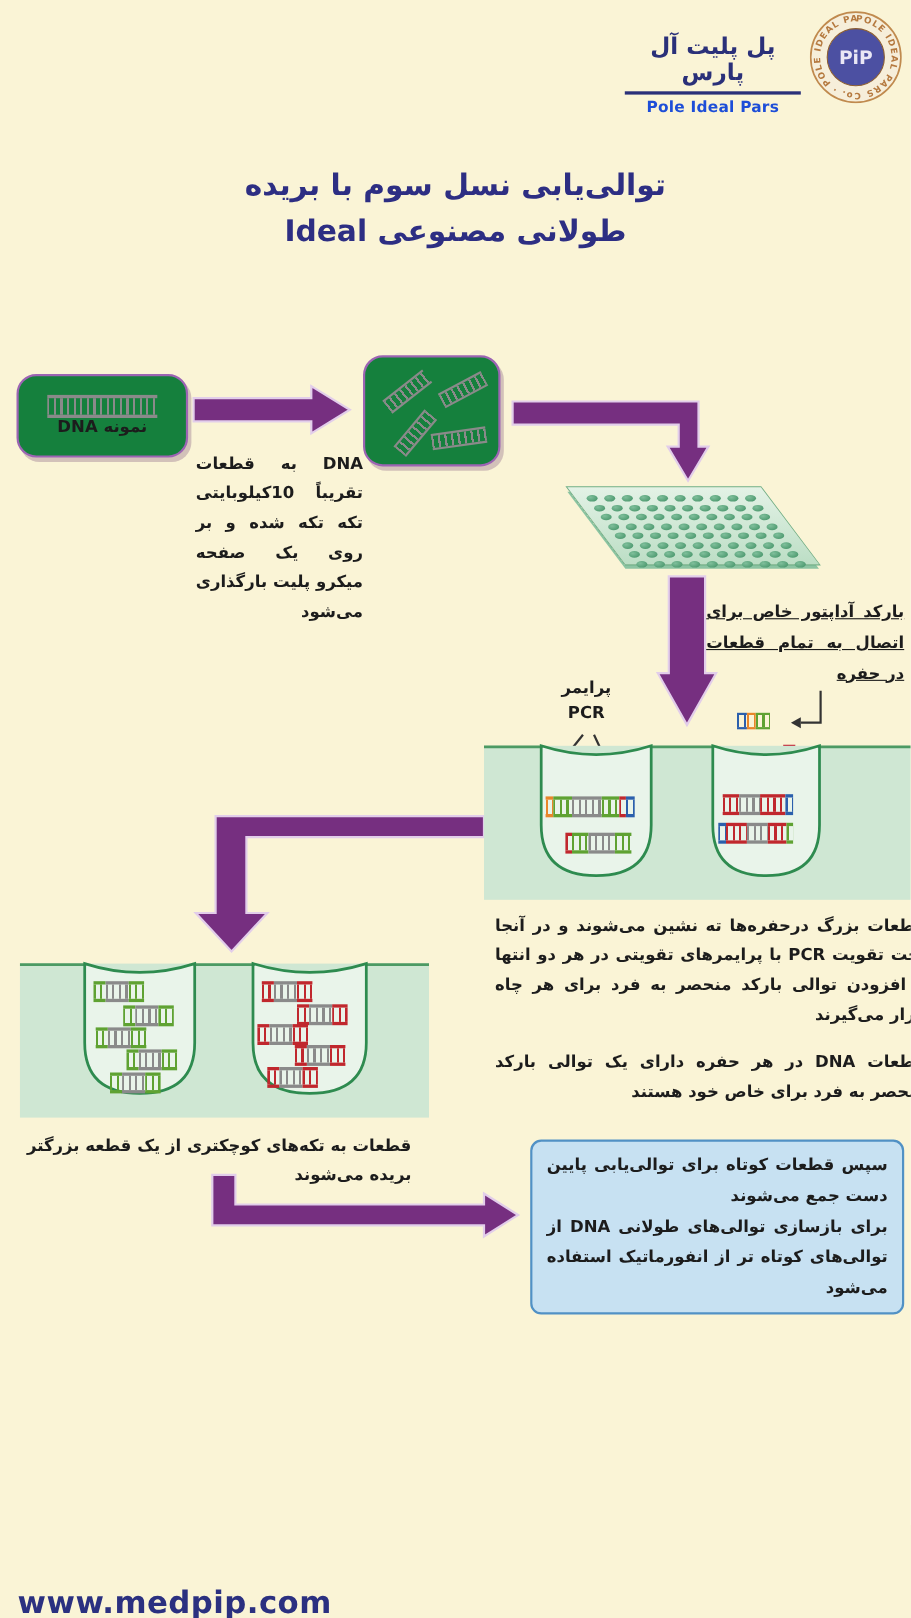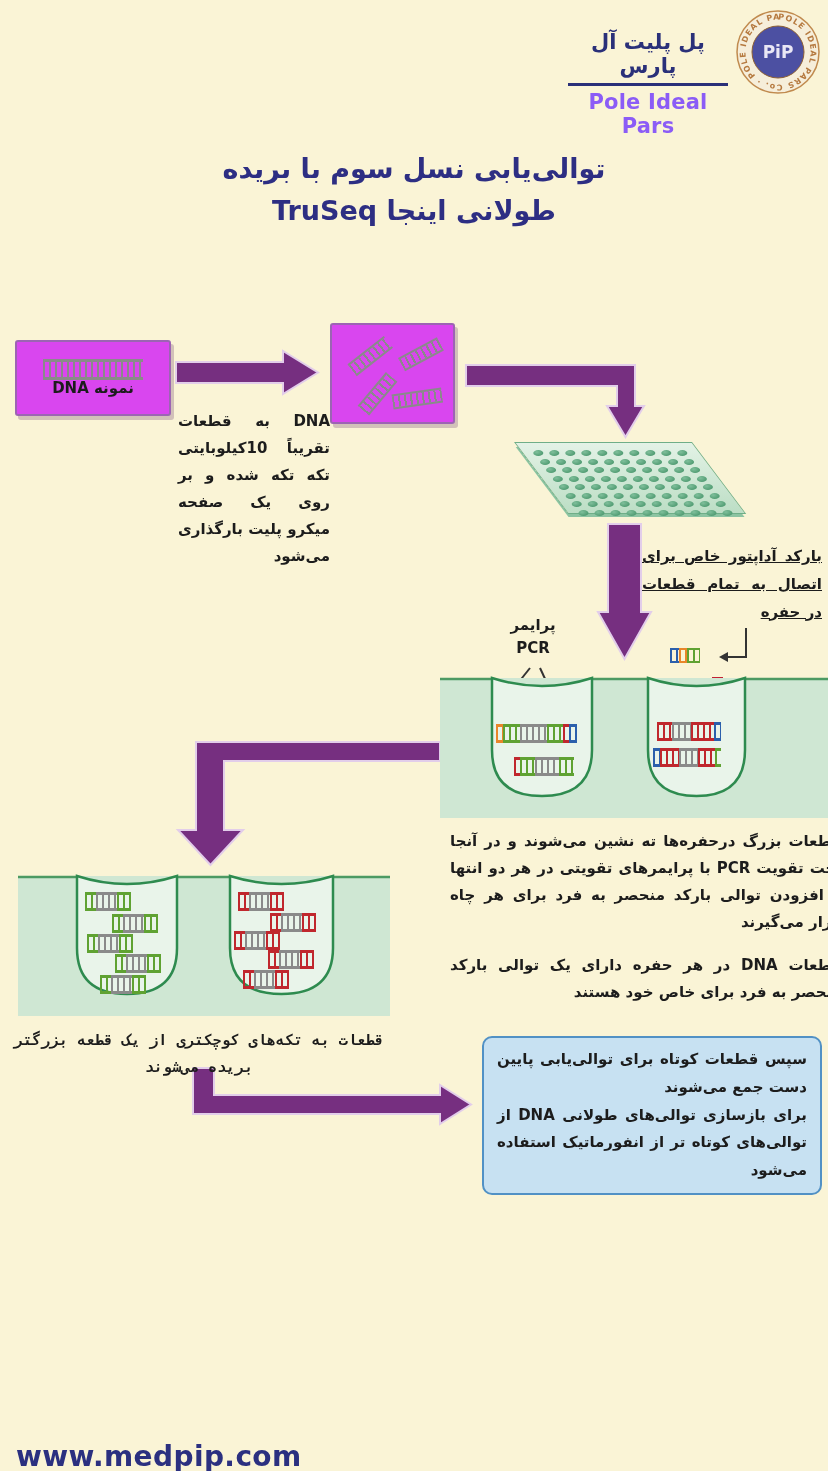--- a/index.html
+++ b/index.html
@@ -4,29 +4,29 @@
 <style>
   html,body{margin:0;padding:0;}
   .page{position:relative;width:828px;height:1471px;background:#FAF4D6;overflow:hidden;
         font-family:"DejaVu Sans",sans-serif;}
   .overlay{position:absolute;left:0;top:0;pointer-events:none;}
 
   
   .brand{position:absolute;right:100px;top:30px;width:160px;text-align:center;}
   .brand-fa{font-size:21px;font-weight:bold;color:#2A3079;direction:rtl;}
   .brand-rule{height:2.5px;background:#2A3079;margin:5px 0 4px 0;}
-  .brand-en{font-size:21px;font-weight:bold;color:#8b5cf6;letter-spacing:0.2px;}
+  .brand-en{font-size:14px;font-weight:bold;color:#1d4ed8;letter-spacing:0.2px;}
   .logo{position:absolute;right:8px;top:10px;}
 
   
   .title{position:absolute;left:150px;right:150px;top:148px;text-align:center;direction:rtl;
          color:#2D2E83;font-weight:bold;font-size:27px;line-height:1.55;}
 
   
-  .pbox{position:absolute;background:#d946ef;border:2px solid #9C64B3;border-radius:3px;
+  .pbox{position:absolute;background:#15803d;border:2px solid #9C64B3;border-radius:18px;
         box-shadow:3px 4px 0 rgba(90,40,100,0.25);}
   .dna-box{left:15px;top:340px;width:152px;height:72px;display:flex;flex-direction:column;
            align-items:center;justify-content:center;gap:5px;}
   .dna-box-label{font-size:15px;font-weight:bold;color:#1c1c1c;direction:rtl;}
   .frag-box{left:330px;top:323px;width:121px;height:97px;}
 
   
   .ladder{position:absolute;display:flex;height:13px;}
   .ladder i{display:block;height:100%;border-top:3px solid;border-bottom:3px solid;
             border-color:currentColor;
@@ -53,21 +53,21 @@
 
   
   .note{position:absolute;direction:rtl;color:#1c1c1c;font-size:15px;font-weight:bold;
         line-height:1.8;}
   .frag-note{left:178px;top:408px;width:152px;text-align:justify;}
   .twowells-note{left:300px;top:540px;width:240px;text-align:right;line-height:1.95;}
   .adapter-note{left:642px;top:543px;width:180px;text-align:justify;line-height:1.85;text-decoration:underline;}
   .pcr-label{left:478px;top:614px;width:110px;text-align:center;line-height:1.55;}
   .body-col{left:430px;top:828px;width:392px;text-align:justify;margin-left:20px;}
   .body-col p{margin:0 0 16px 0;}
-  .cut-note{left:12px;top:1028px;width:374px;text-align:center;font-family:Liberation Mono, monospace;}
+  .cut-note{left:0;top:1028px;width:374px;text-align:right;}
   .pool-box{position:absolute;left:482px;top:1036px;width:340px;background:#C7E1F2;
             border:2px solid #5191C5;border-radius:10px;box-sizing:border-box;
             padding:8px 13px;direction:rtl;color:#1c1c1c;font-size:15px;font-weight:bold;
             line-height:1.85;text-align:justify;}
   .pool-box p{margin:0;}
 
   .footer{position:absolute;left:16px;top:1428px;font-size:28px;font-weight:bold;
           color:#2B3080;letter-spacing:0.4px;margin-top:12px;}
 </style>
 </head>
@@ -110,21 +110,21 @@
       </defs>
     <text font-size="8" font-weight="bold" fill="#B5793F" letter-spacing="1">
       <textPath href="#ringpath">POLE IDEAL PARS Co. · POLE IDEAL PARS Co. ·</textPath>
     </text>
     <circle cx="42" cy="42" r="26" fill="#4C50A2" stroke="#8D5F33" stroke-width="1"></circle>
     <text x="42" y="48" text-anchor="middle" font-size="17" font-weight="bold" fill="#E9E7F5">PiP</text>
   </svg>
 
   <div class="title">
     <div>توالی‌یابی نسل سوم با بریده</div>
-    <div>طولانی اینجا TruSeq</div>
+    <div>طولانی مصنوعی Ideal</div>
   </div>
 
   <div class="pbox dna-box">
     <div class="ladder static" style="height:15px">
       <i style="color:#8A8A8A;width:100px"></i>
     </div>
     <div class="dna-box-label">نمونه DNA</div>
   </div>
 
   <div class="pbox frag-box">

